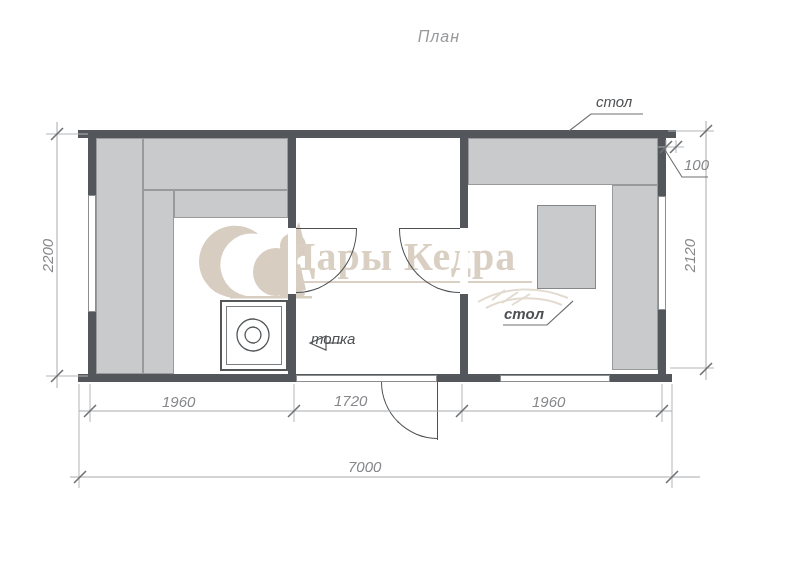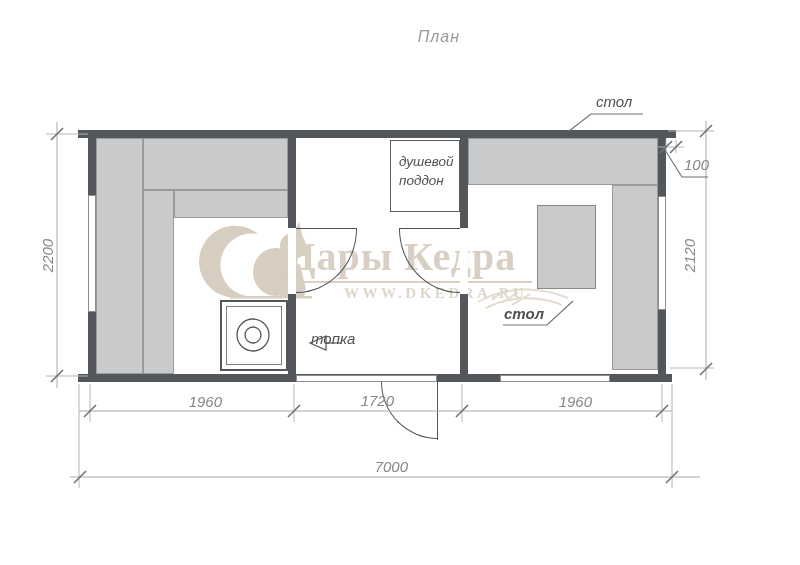--- a/index.html
+++ b/index.html
@@ -25,21 +25,21 @@
   
   .arc{position:absolute;border:0 solid #4e5154;box-sizing:border-box;}
   #door-a-arc{left:296px;top:229px;width:61px;height:64px;border-right-width:1.4px;border-bottom-width:1.4px;border-bottom-right-radius:100% 100%;}
   #door-b-arc{left:399px;top:229px;width:61px;height:64px;border-left-width:1.4px;border-bottom-width:1.4px;border-bottom-left-radius:100% 100%;}
   #door-e-arc{left:381px;top:382px;width:57px;height:57px;border-left-width:1.4px;border-bottom-width:1.4px;border-bottom-left-radius:100% 100%;}
   .leaf-h{position:absolute;height:0;border-top:1.5px solid #4e5154;}
   .leaf-v{position:absolute;width:0;border-left:1.5px solid #4e5154;}
   
   .cadlabel{position:absolute;font-style:italic;font-size:15px;color:#4e5154;white-space:nowrap;}
   .dimtxt{position:absolute;font-style:italic;font-size:15px;color:#85878a;white-space:nowrap;}
-  .dimtxt.ctr{width:60px;text-align:right;}
+  .dimtxt.ctr{width:60px;text-align:left;}
   .rot{transform:rotate(-90deg);transform-origin:center center;width:50px;text-align:center;}
   #plan-title{left:300px;top:28px;width:160px;text-align:right;font-style:italic;
               font-size:16px;color:#97999b;letter-spacing:1px;}
   #shower-label{font-style:italic;font-size:13.5px;color:#4e5154;line-height:1.4;width:58px;}
   
   .wm-text{position:absolute;font-family:"Liberation Serif","DejaVu Serif",serif;color:#d9d0c3;font-weight:bold;}
   #wm-brand{left:288px;top:233px;font-size:40px;letter-spacing:1px;white-space:nowrap;}
   #wm-underline{left:292px;top:281px;width:240px;height:2px;background:#d9d0c3;}
   #wm-url{left:344px;top:285px;font-size:15px;letter-spacing:3.5px;color:#ded6ca;white-space:nowrap;}
   svg{display:block;}
@@ -63,21 +63,20 @@
       <rect x="230" y="296" width="82" height="2.5"></rect>
     </g>
     <g stroke="#e3dbd0" stroke-width="2" fill="none">
       <path d="M 478,302 C 505,286 540,286 568,298"></path>
       <path d="M 486,308 C 510,295 542,296 562,305"></path>
       <path d="M 492,300 L 505,290 M 502,303 L 518,292 M 512,305 L 530,294"></path>
     </g>
   </svg>
   <div id="wm-brand" class="wm-text z-wm">Дары Кедра</div>
   <div id="wm-underline" class="abs z-wm"></div>
-  <div id="wm-url" class="wm-text z-wm">WWW.DKEDRA.RU</div>
 
   <div class="bench z-floor" style="left:96px;top:138px;width:47px;height:236px;"></div>
   <div class="bench z-floor" style="left:143px;top:190px;width:31px;height:184px;"></div>
   <div class="bench z-floor" style="left:143px;top:138px;width:145px;height:52px;"></div>
   <div class="bench z-floor" style="left:174px;top:190px;width:114px;height:28px;"></div>
   <div class="bench z-floor" style="left:468px;top:138px;width:190px;height:47px;"></div>
   <div class="bench z-floor" style="left:612px;top:185px;width:46px;height:185px;"></div>
   <div class="bench z-floor" style="left:537px;top:205px;width:59px;height:84px;border-color:#85878a;"></div>
 
   <div id="stove-outer" class="abs z-fix">
@@ -91,23 +90,20 @@
   <div class="wall z-wall" style="left:288px;top:138px;width:8px;height:236px;"></div>
   <div class="wall z-wall" style="left:460px;top:138px;width:8px;height:236px;"></div>
 
   <div class="opening z-open" style="left:288px;top:228px;width:8px;height:66px;"></div>
   <div class="opening z-open" style="left:460px;top:228px;width:8px;height:66px;"></div>
   <div class="window z-open" style="left:88px;top:195px;width:8px;height:117px;"></div>
   <div class="window z-open" style="left:658px;top:196px;width:8px;height:114px;"></div>
   <div class="window z-open" style="left:296px;top:375px;width:141px;height:7px;"></div>
   <div class="window z-open" style="left:500px;top:375px;width:110px;height:7px;"></div>
 
-  <div id="shower-tray" class="abs z-fix">
-    <div id="shower-label">душевой поддон</div>
-  </div>
 
   <div id="door-a-arc" class="arc z-line"></div>
   <div class="leaf-h z-line" style="left:296px;top:228px;width:61px;"></div>
   <div id="door-b-arc" class="arc z-line"></div>
   <div class="leaf-h z-line" style="left:399px;top:228px;width:61px;"></div>
   <div id="door-e-arc" class="arc z-line"></div>
   <div class="leaf-v z-line" style="left:437px;top:382px;height:58px;"></div>
 
   <svg class="abs z-line" style="left:0;top:0;pointer-events:none;" width="800" height="565" viewBox="0 0 800 565">
 

